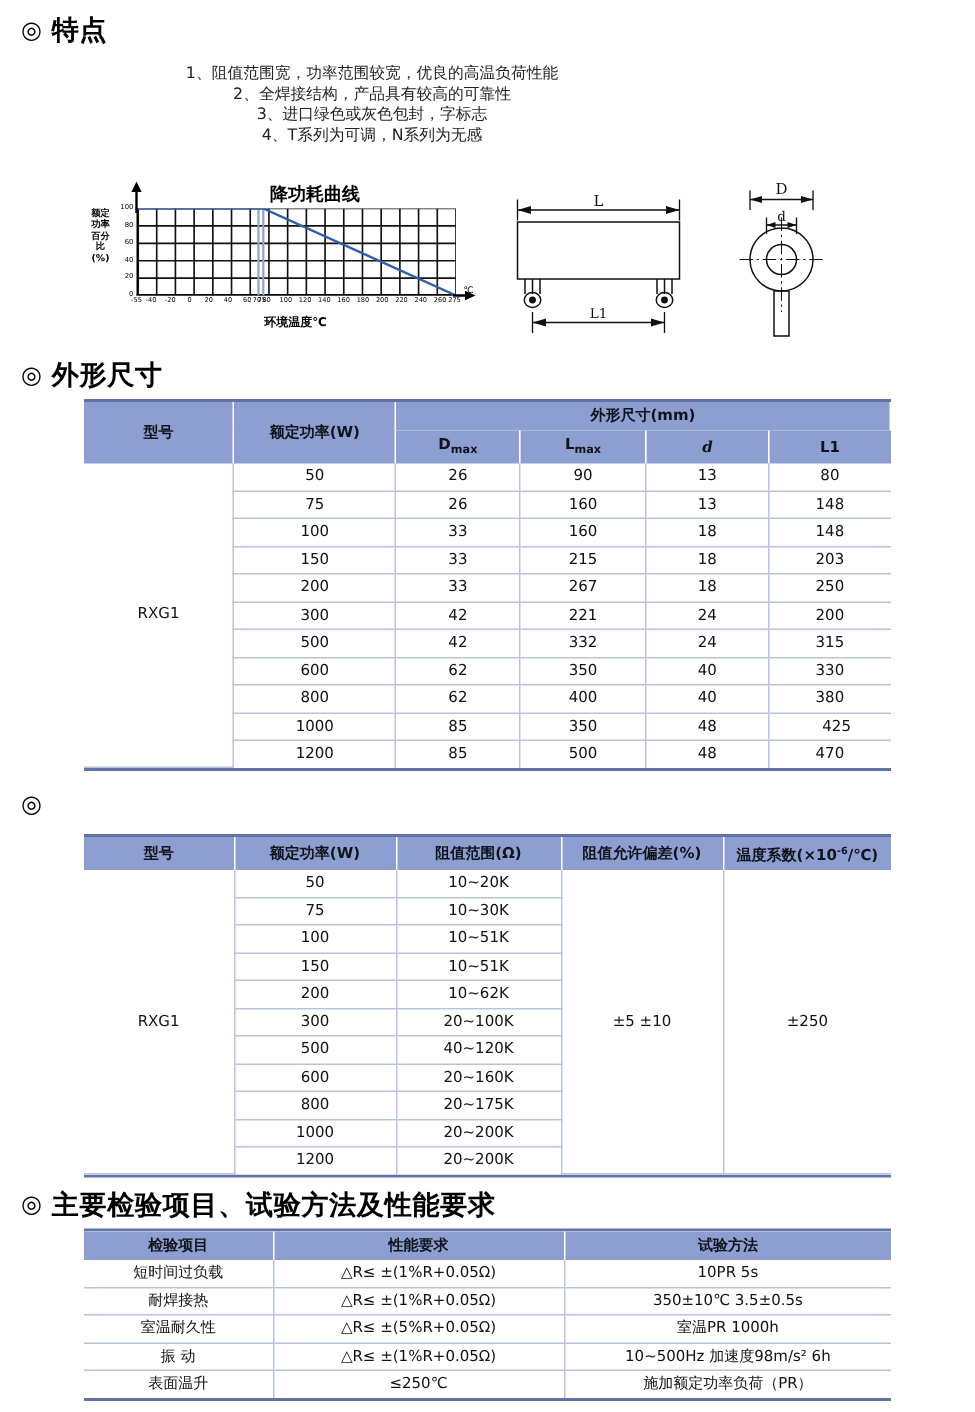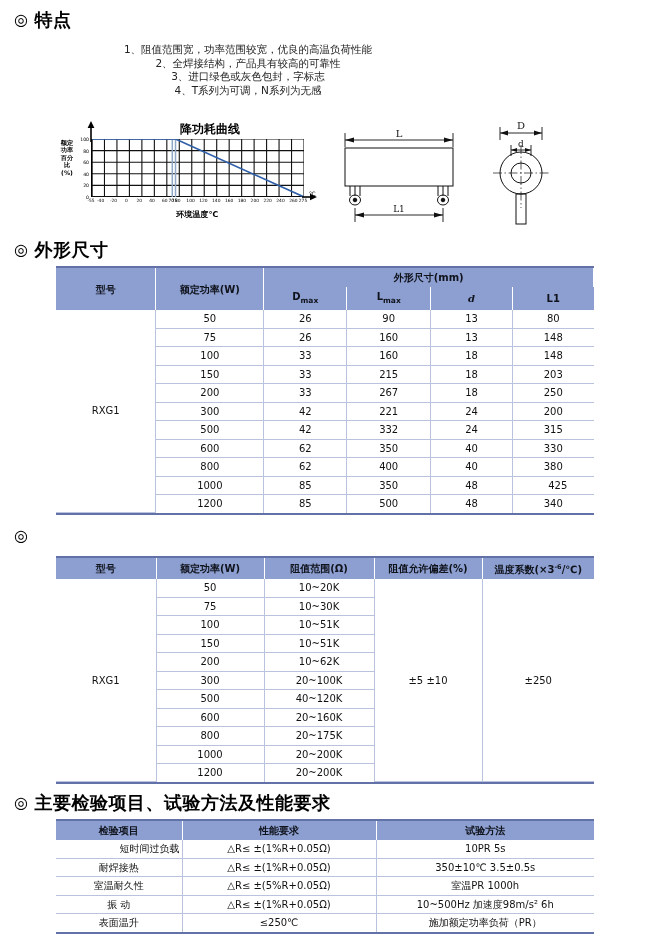--- a/index.html
+++ b/index.html
@@ -416,40 +416,40 @@
           <td>85</td>
           <td>350</td>
           <td>48</td>
           <td style="border-right: none; padding-left: 11px;">425</td>
         </tr>
         <tr class="last-row">
           <td>1200</td>
           <td>85</td>
           <td>500</td>
           <td>48</td>
-          <td style="border-right: none;">340</td>
+          <td style="border-right: none;">470</td>
         </tr>
       </tbody>
   </table>
 </div>
 
 <div class="section-head" id="specs-head">
   <span class="ring">◎</span>
 </div>
 
 <div class="tbl-wrap" id="tbl-specs-wrap">
   <table class="dt">
     <thead>
       <tr>
         <th style="width:100px; border-left:none;">型号</th>
         <th style="width:108px;">额定功率(W)</th>
         <th style="width:110px;">阻值范围(Ω)</th>
         <th style="width:108px;">阻值允许偏差(%)</th>
         <th style="width:112px; border-right:none;">
-          <span>温度系数(×3</span><span class="sup">-6</span><span>/℃)</span>
+          <span>温度系数(×10</span><span class="sup">-6</span><span>/℃)</span>
         </th>
       </tr>
     </thead>
     <tbody id="specs-body">
         <tr>
           <td class="model-cell" rowspan="11">RXG1</td>
           <td>50</td>
           <td>10~20K</td>
           <td rowspan="11">±5   ±10</td>
           <td rowspan="11" style="border-right: none;">±250</td>
@@ -507,21 +507,21 @@
   <table class="dt">
     <thead>
       <tr>
         <th style="width:126px; border-left:none;">检验项目</th>
         <th style="width:194px;">性能要求</th>
         <th style="width:218px; border-right:none;">试验方法</th>
       </tr>
     </thead>
     <tbody id="tests-body">
         <tr>
-          <td style="border-left: none; text-align: right;">短时间过负载</td>
+          <td style="border-left: none;">短时间过负载</td>
           <td>△R≤ ±(1%R+0.05Ω)</td>
           <td style="border-right: none;">10PR   5s</td>
         </tr>
         <tr>
           <td style="border-left: none;">耐焊接热</td>
           <td>△R≤ ±(1%R+0.05Ω)</td>
           <td style="border-right: none;">350±10℃   3.5±0.5s</td>
         </tr>
         <tr>
           <td style="border-left: none;">室温耐久性</td>

